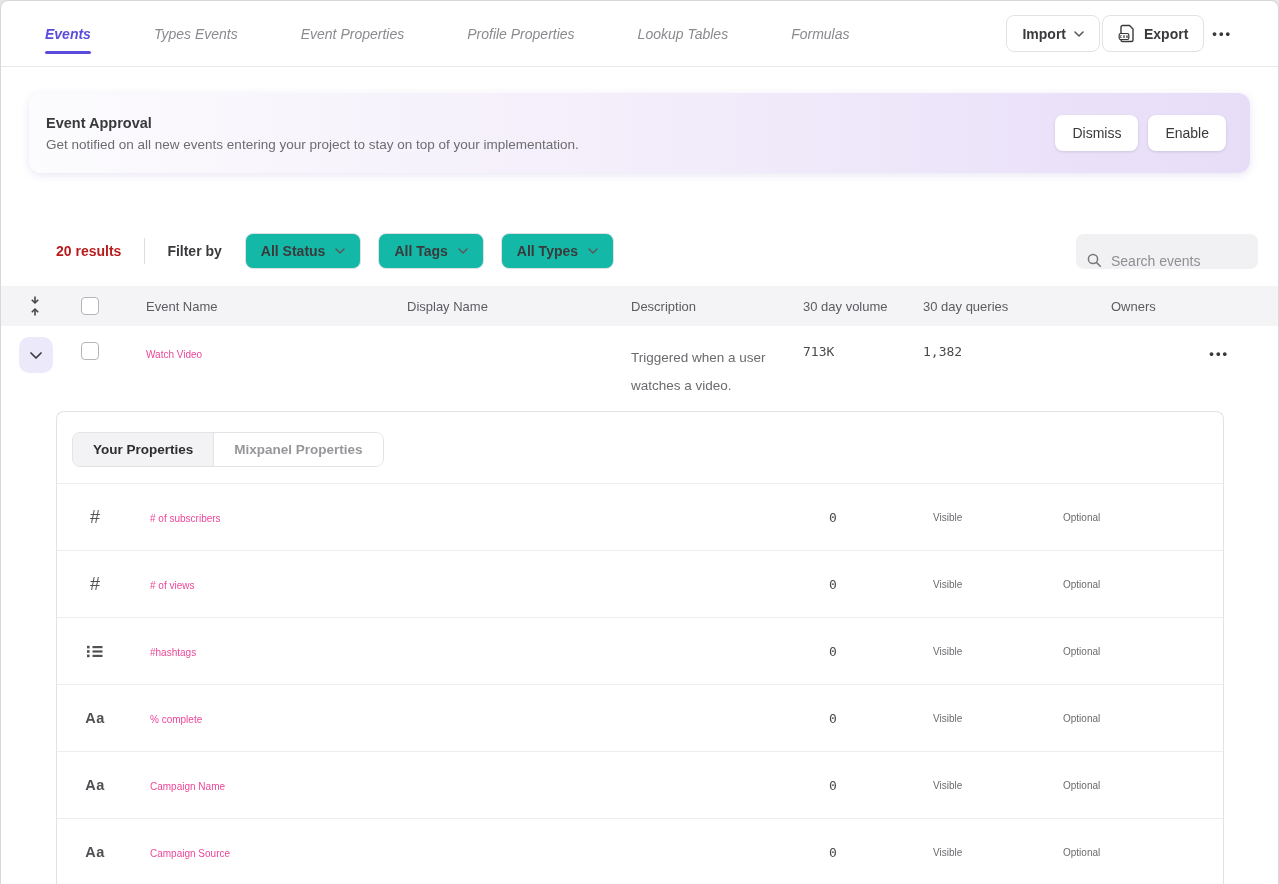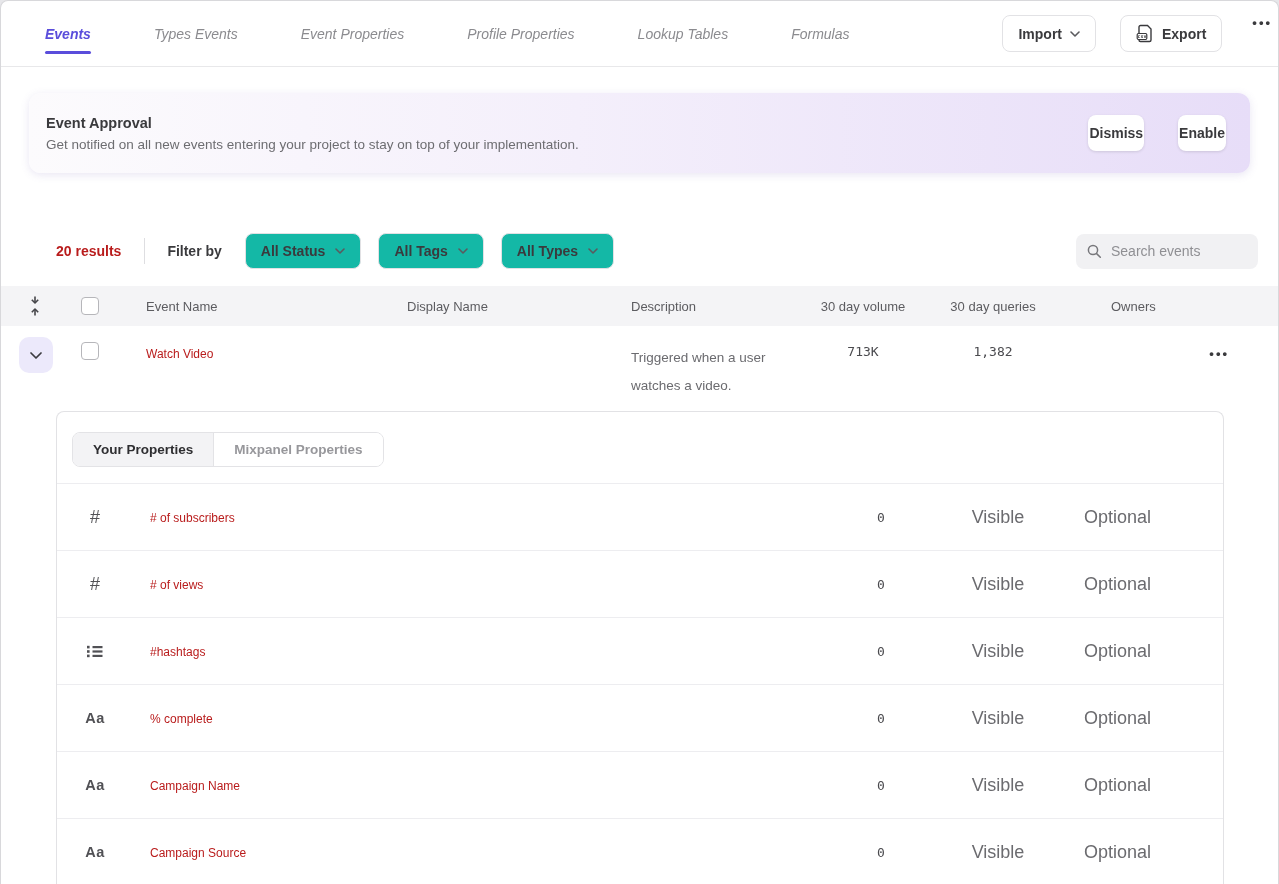--- a/index.html
+++ b/index.html
@@ -9,71 +9,71 @@
     border:1px solid #d8d8db; border-bottom:none;
     border-radius:8px 8px 0 0; overflow:hidden; position:relative;
   }
   
   .topnav { height:66px; border-bottom:1px solid #e8e8ea; display:flex; align-items:center; justify-content:space-between; }
   .tabs { display:flex; gap:63px; padding-left:44px; height:100%;font-style:italic; }
   .tab { position:relative; display:flex; align-items:center; font-size:14px; font-weight:500; color:#8b8b8f; cursor:pointer; }
   .tab.active { color:#5a4ddb; font-weight:700; }
   .tab .underline { display:none; }
   .tab.active .underline { display:block; position:absolute; bottom:12px; left:0; right:0; height:3px; background:#5a4ddb; border-radius:3px; }
-  .nav-actions { display:flex; align-items:flex-start; gap:24px; }
+  .nav-actions { display:flex; align-items:center; gap:2px; padding-right:40px; }
   .btn-outline { display:flex; align-items:center; gap:8px; height:37px; padding:0 15px; border:1px solid #e2e2e5; border-radius:8px; background:#fff; font-size:14px; font-weight:600; color:#3a3a3d; cursor:pointer; font-family:"Liberation Sans",sans-serif; }
   .more { font-size:13px; font-weight:700; color:#3a3a3d; letter-spacing:2px; padding:0 6px; cursor:pointer; }
   
   .banner { margin:26px 28px 0 28px; height:80px; border-radius:12px;
     background:linear-gradient(90deg,#fcfbfd 0%,#f4effb 45%,#e7ddf8 100%);
     box-shadow:0 2px 8px rgba(118,99,179,0.16);
     display:flex; align-items:center; justify-content:space-between; padding:0 24px 0 17px; }
   .banner-title { font-size:14.5px; font-weight:700; color:#3a3a3d; margin-bottom:6px; }
   .banner-sub { font-size:13.5px; color:#6d6d71; }
   .banner-actions { display:flex; gap:10px; }
-  .btn-white { background:#fff; border:none; border-radius:8px; padding:10px 1px; font-size:14px; font-weight:700; color:#3a3a3d; box-shadow:0 1px 3px rgba(0,0,0,0.12); cursor:pointer; font-family:"Liberation Sans",sans-serif;margin-left:24px; }
+  .btn-white { background:#fff; border:none; border-radius:8px; padding:10px 17px; font-size:14px; font-weight:400; color:#3a3a3d; box-shadow:0 1px 3px rgba(0,0,0,0.12); cursor:pointer; font-family:"Liberation Sans",sans-serif; }
   
   .filter-row { margin:60px 20px 0 55px; height:36px; display:flex; align-items:center; }
   .results { font-size:14px; font-weight:700; color:#b91c1c; }
   .vdivider { width:1px; height:26px; background:#dedee1; margin:0 22px 0 23px; }
   .filter-by { font-size:14px; font-weight:600; color:#3a3a3d; margin-right:23px; }
   .pill { display:flex; align-items:center; gap:10px; height:36px; padding:0 15px; border:1px solid #e1e1e4; border-radius:8px; background:#14b8a6; font-size:14px; font-weight:600; color:#3a3a3d; margin-right:17px; cursor:pointer; }
-  .search { margin-left:auto; width:182px; height:35px; background:#f1f1f3; border-radius:8px; display:flex; align-items:center; padding:0 10px; }
+  .search { margin-left:auto; width:182px; height:35px; background:#f1f1f3; border-radius:8px; display:flex; align-items:flex-end; padding:0 10px; }
   .search input { border:none; outline:none; background:transparent; font-size:14px; color:#3a3a3d; width:100%; margin-left:8px; font-family:"Liberation Sans",sans-serif; }
   .search input::placeholder { color:#8f8f93; }
   
   .tgrid { display:grid; grid-template-columns:68px 60px 260px 224px 190px 120px 140px 120px 1fr; }
   .thead { margin-top:17px; height:40px; background:#f4f4f6; align-items:center; font-size:13px; font-weight:500; color:#5c5c60; }
   .cell-pad { padding-left:17px; }
   .cell-pad18 { padding-left:18px; }
-  .right { text-align:center; }
+  .right { text-align:left; }
   .owners-pad { padding-left:48px; }
   .actions-cell { text-align:right; padding-right:43px; }
   .checkbox { width:18px; height:18px; border:1px solid #b6b6ba; border-radius:4px; background:#fff; margin-left:12px; cursor:pointer; }
   .collapse-wrap { display:flex; justify-content:center; }
   .mono { font-family:"DejaVu Sans Mono", monospace; font-size:13px; color:#4a4a4e; }
   .event-row { height:85px; background:#fff; }
   .event-row > div { padding-top:18px; }
   .expander-cell { padding-top:11px !important; display:flex; justify-content:flex-start; padding-left:18px; }
   .expander-btn { width:34px; height:36px; background:#ece9fb; border:none; border-radius:10px; display:flex; align-items:center; justify-content:center; cursor:pointer; }
   .cb-cell { padding-top:16px !important; }
-  .link { color:#b91c1c; font-size:12px; cursor:pointer; text-decoration:none; }
+  .link { color:#ec4899; font-size:10px; cursor:pointer; text-decoration:none; }
   .desc { font-size:13.5px; color:#6b6b6f; line-height:28px; max-width:160px; }
   
   .panel { margin-left:55px; width:1168px; border:1px solid #e2e2e5; border-bottom:none; border-radius:8px 8px 0 0; background:#fff; }
   .panel-tabs-area { padding:20px 15px 16px 15px; }
   .segmented { display:inline-flex; border:1px solid #e3e3e6; border-radius:8px; overflow:hidden; }
   .seg { padding:9px 20px; font-size:13.5px; font-weight:600; color:#97979b; background:#fff; cursor:pointer; }
   .seg.active { background:#f3f3f5; color:#2e2e31; border-right:1px solid #e3e3e6; }
   .prop-row { display:grid; grid-template-columns:76px 1fr 104px 130px 160px; height:67px; align-items:center; border-top:1px solid #ededf0; }
   .prop-icon { display:flex; justify-content:center; color:#515155; }
   .glyph-hash { font-size:18px; color:#515155; }
   .glyph-text { font-size:14.5px; font-weight:600; color:#515155; letter-spacing:0.5px; }
   .prop-name { padding-left:17px; }
-  .dim { font-size:18px; color:#6b6b6f; }
+  .dim { font-size:10px; color:#6b6b6f; }
   .opt-pad { padding-right:51px; }
   svg { display:block; }
 </style>
 </head>
 <body>
 
 <div class="page">
 
   <div class="topnav">
     <div class="tabs">

